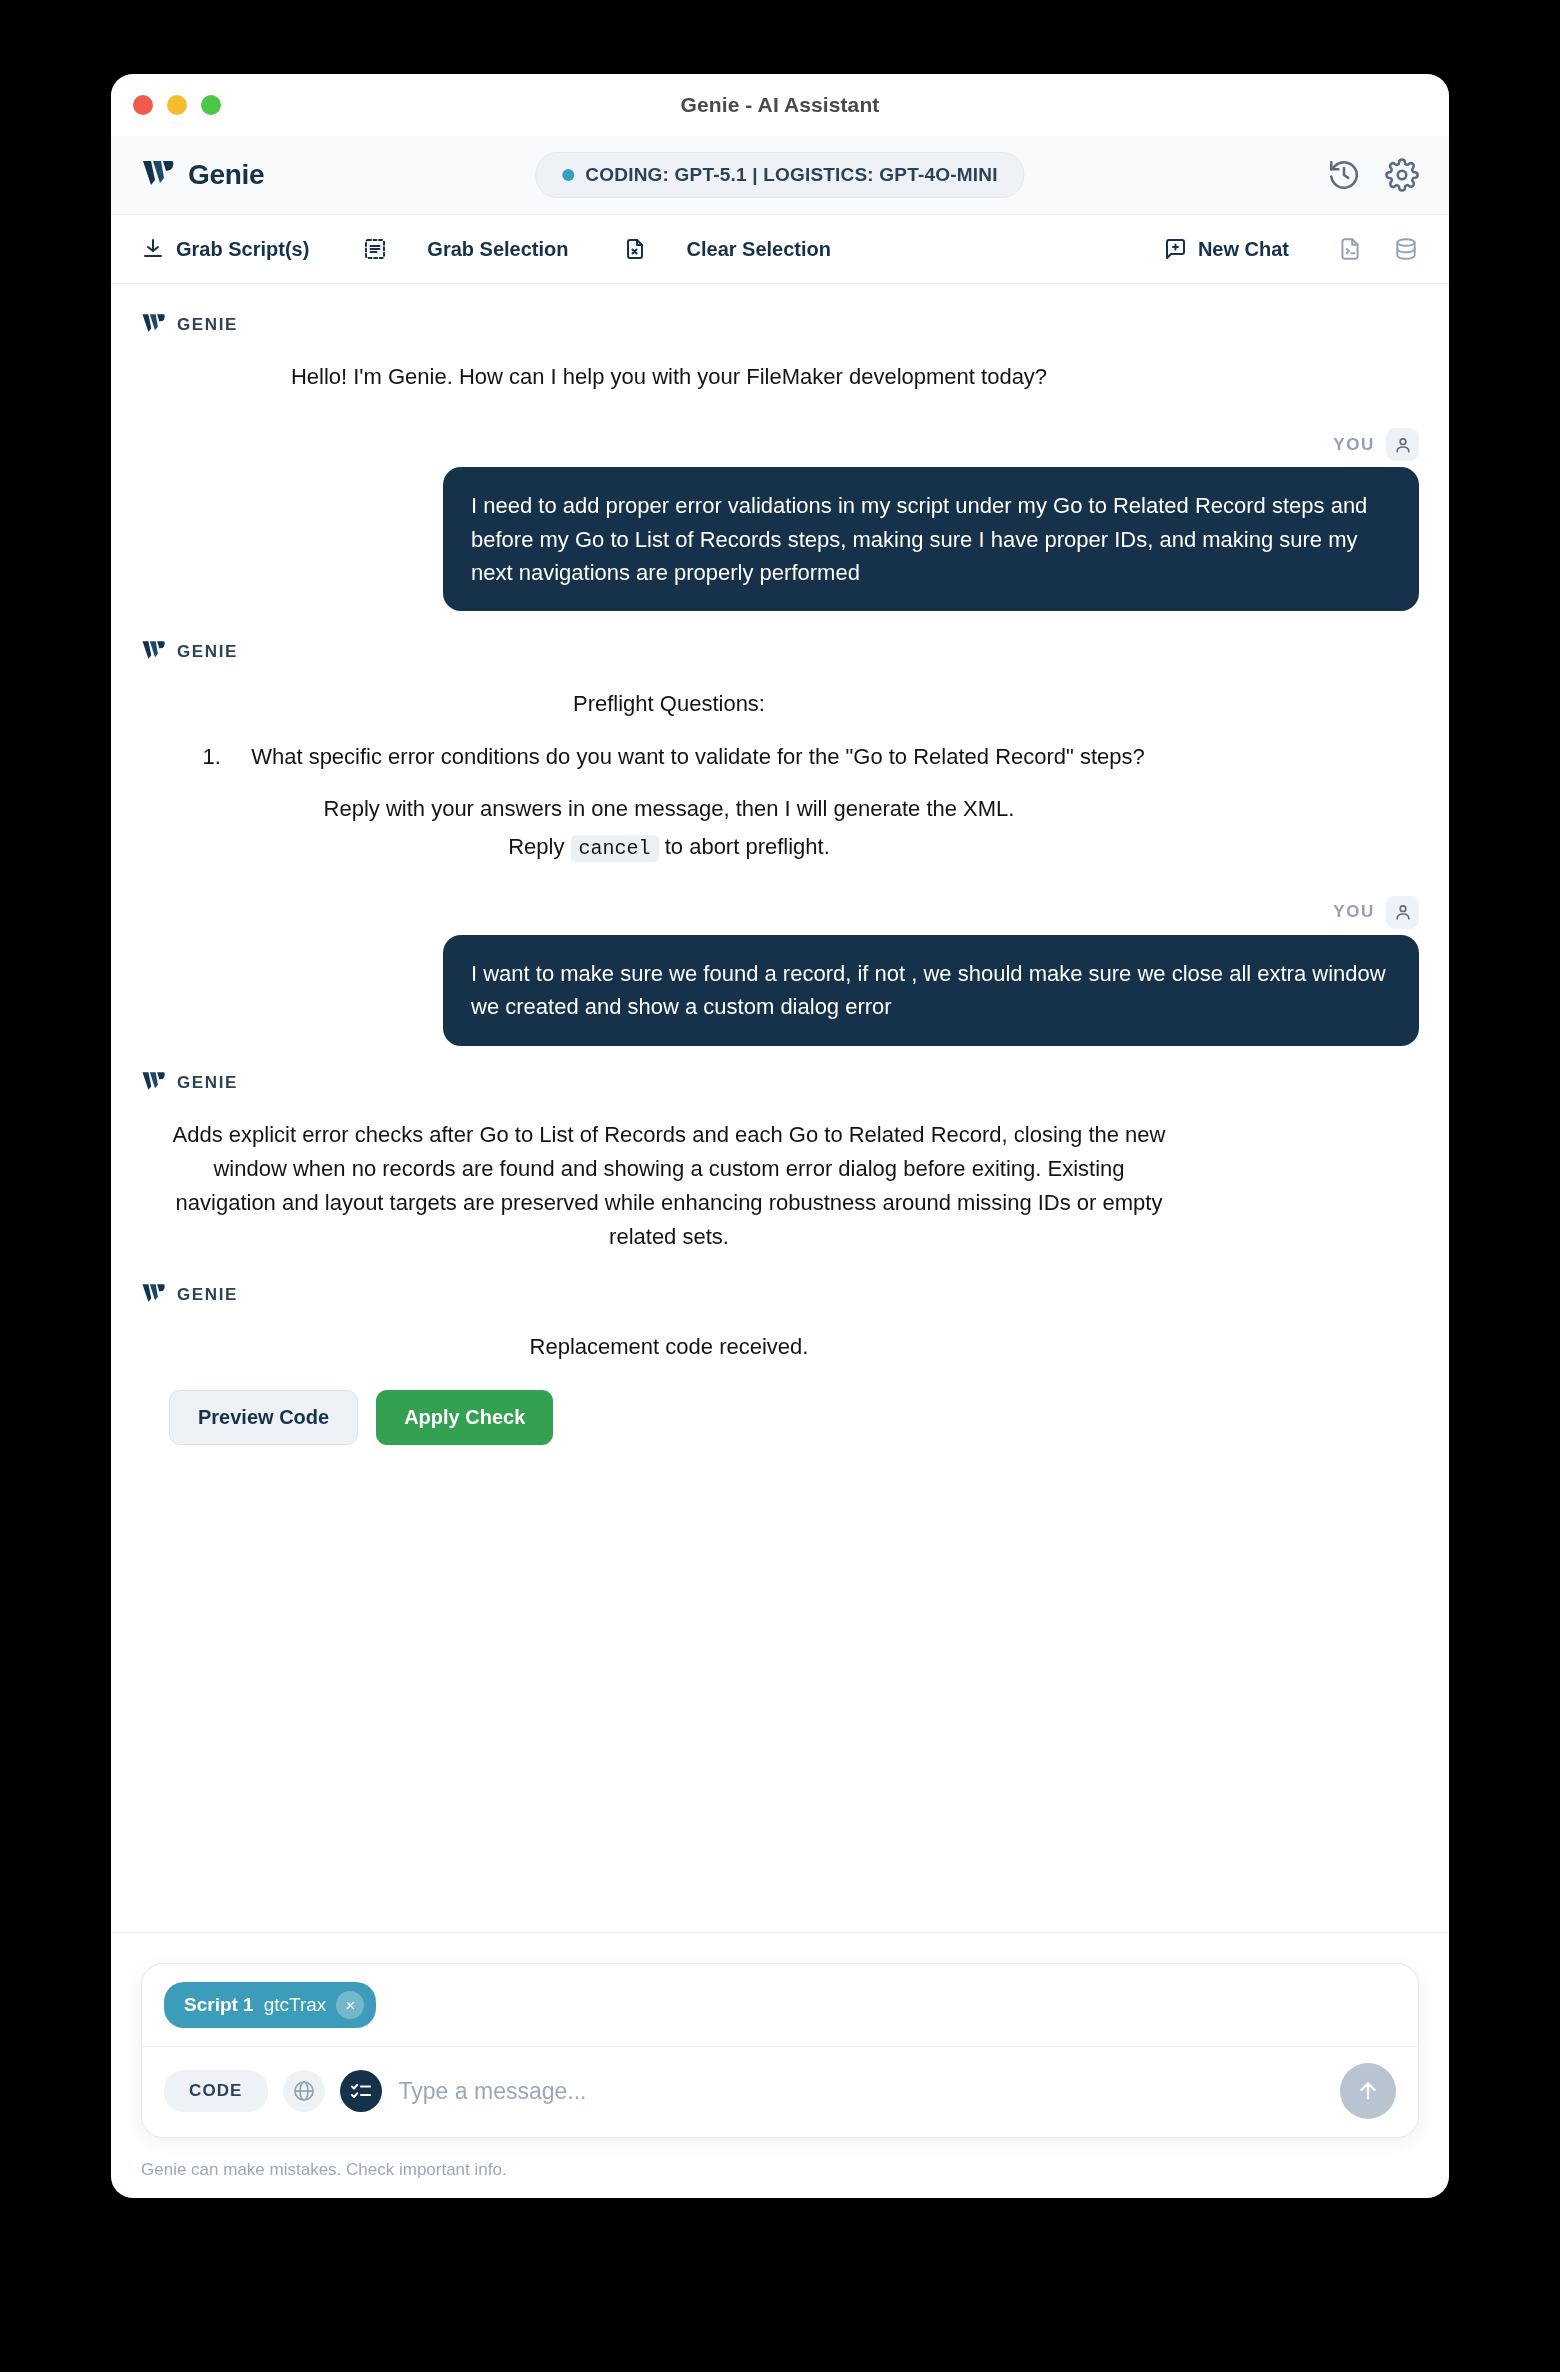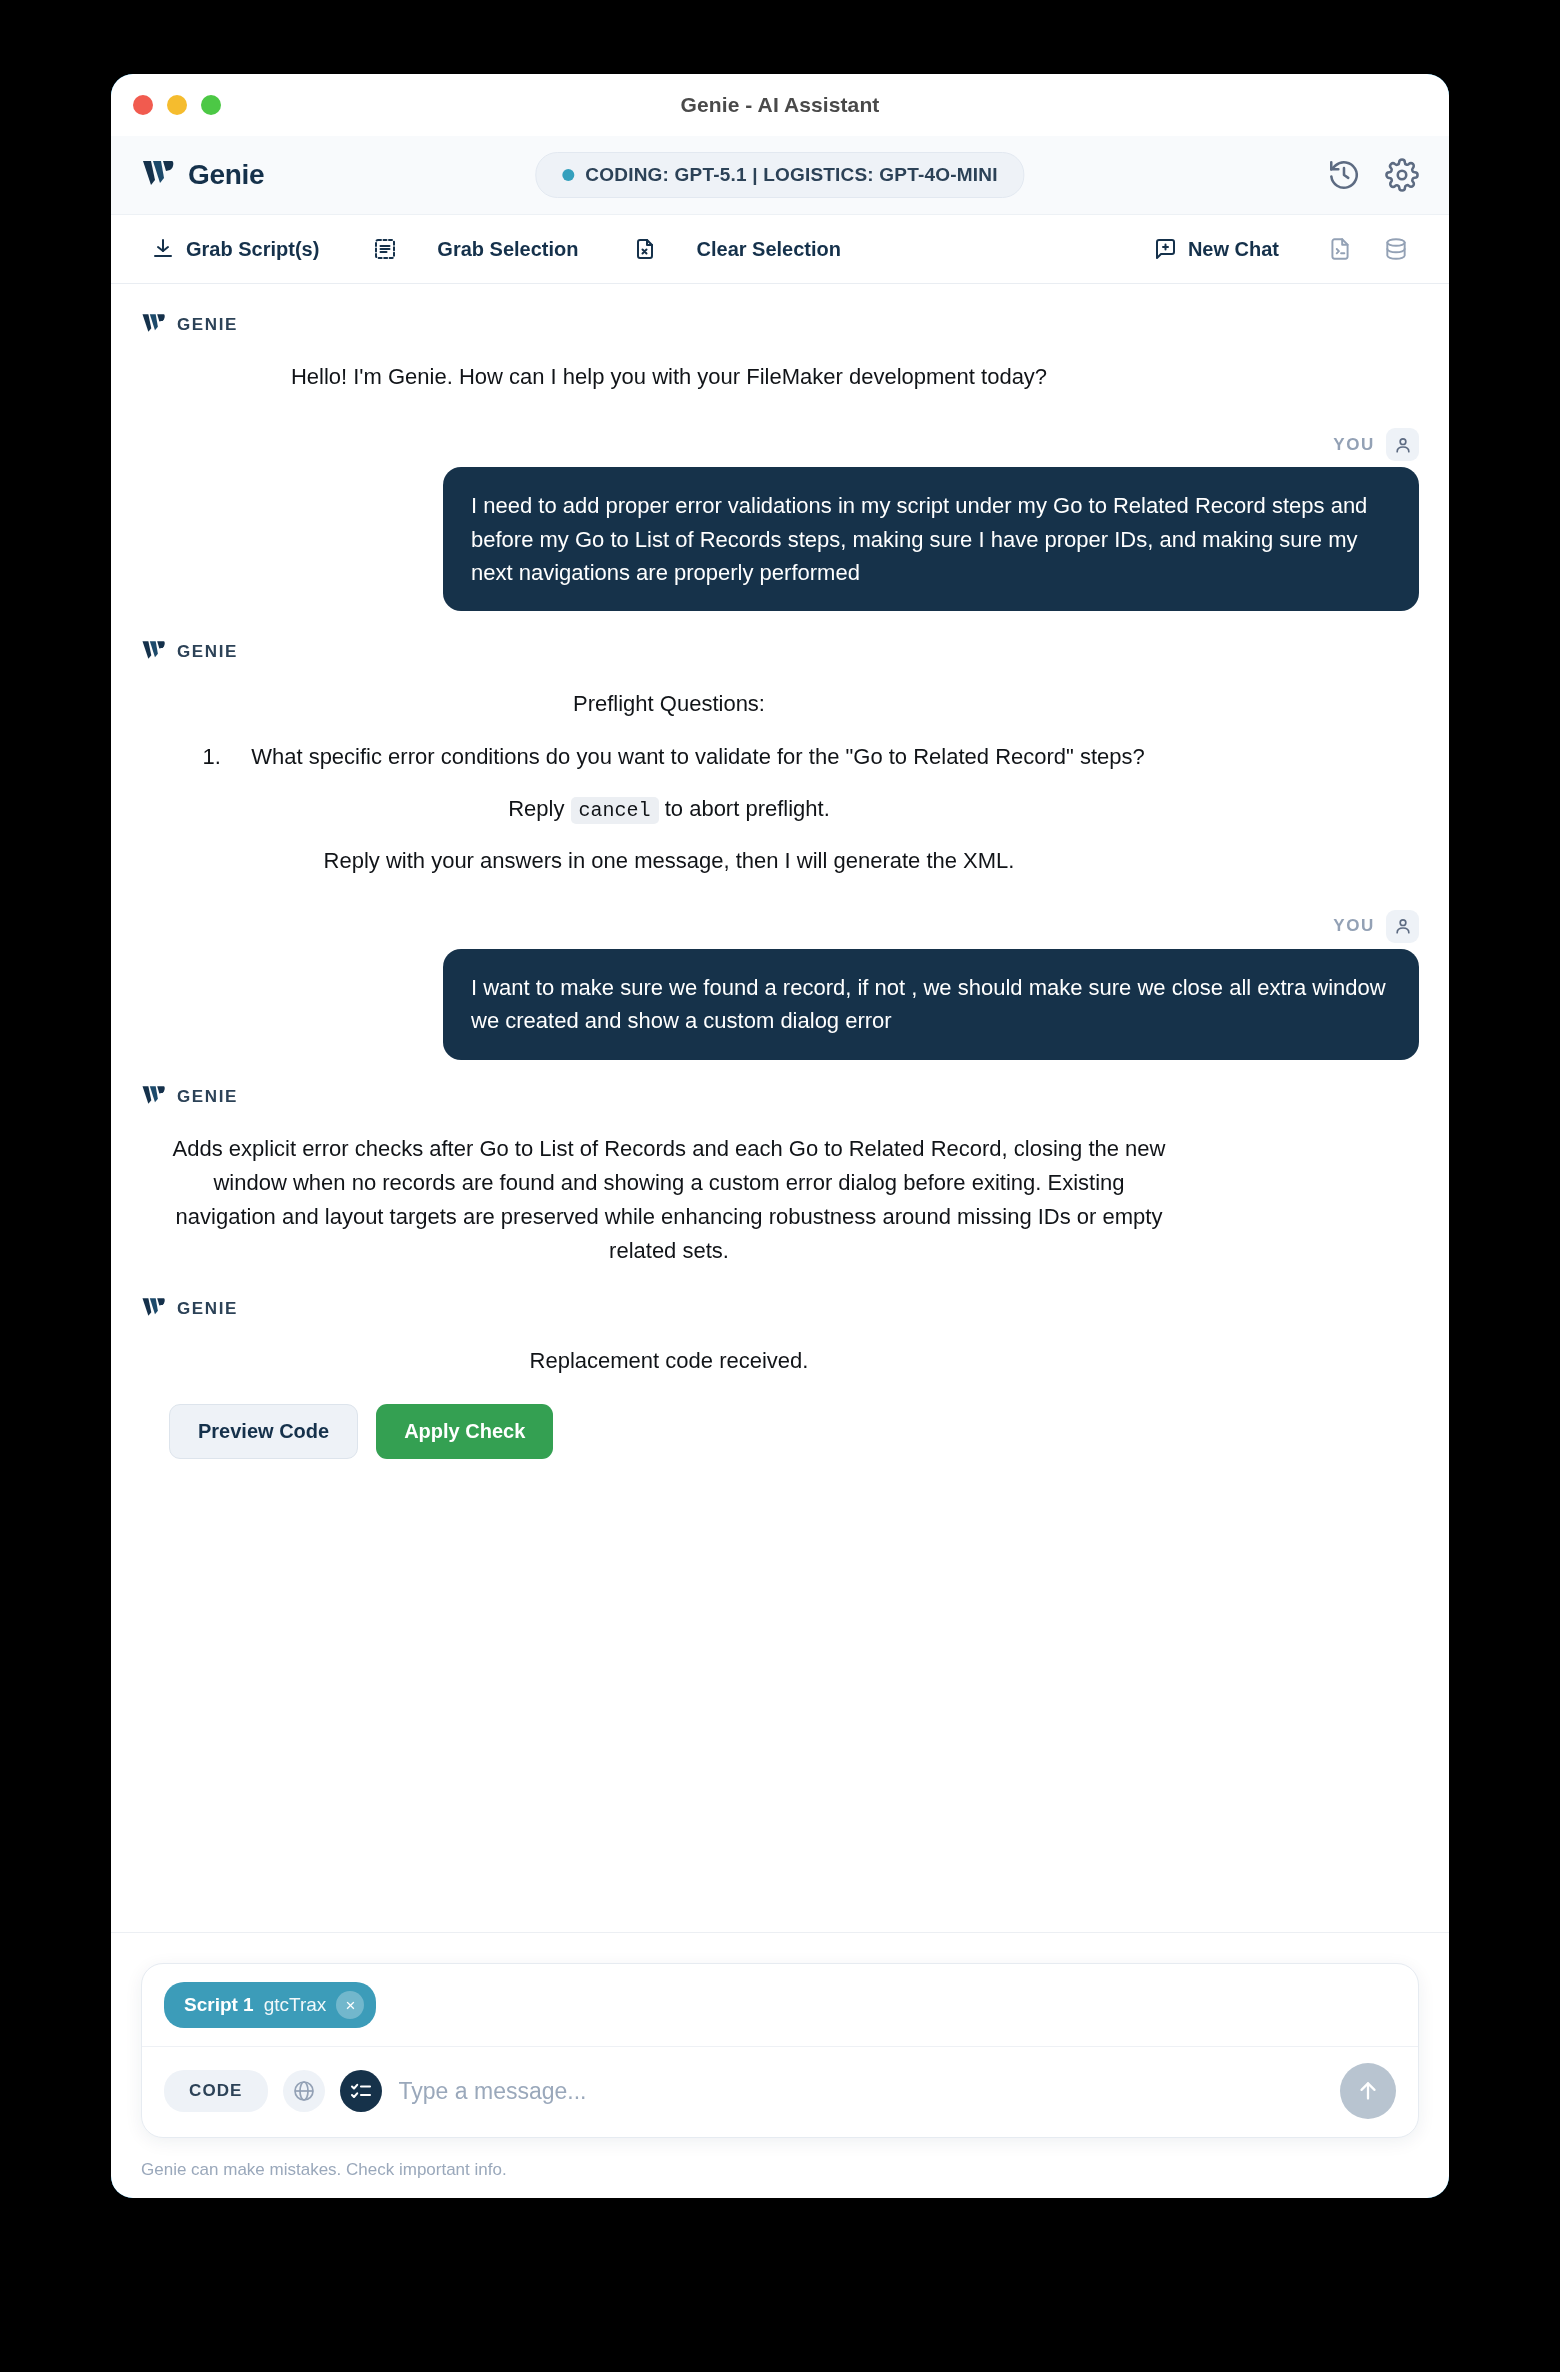--- a/index.html
+++ b/index.html
@@ -116,21 +116,21 @@
   .hicon { color: #5d6b82; display: flex; }
 
   
   .toolbar {
     flex: 0 0 68px;
     height: 68px;
     background: #ffffff;
     border-bottom: 1px solid #e9edf2;
     display: flex;
     align-items: center;
-    padding: 0 30px;
+    padding: 0 20px;
     gap: 0;
   }
   .tb-btn {
     display: flex;
     align-items: center;
     gap: 11px;
     color: #15314b;
     font-size: 20px;
     font-weight: bold;
     padding: 6px 10px;
@@ -495,22 +495,22 @@
             <path d="M22 3 L31 3 C33 3 33 10 29 12 L25 13 L22 3 Z" fill="#15314b"></path>
           </svg>
         </span>
         <span class="sender-label">GENIE</span>
       </div>
       <div class="genie-text">
         <p>Preflight Questions:</p>
         <ol>
           <li>What specific error conditions do you want to validate for the "Go to Related Record" steps?</li>
         </ol>
+        <p style="margin-bottom:4px">Reply with your answers in one message, then I will generate the XML.</p>
         <p><span>Reply</span> <code class="inline">cancel</code> <span>to abort preflight.</span></p>
-        <p style="margin-bottom:4px">Reply with your answers in one message, then I will generate the XML.</p>
       </div>
     </div>
 
     <div class="msg" style="margin-top:32px">
       <div class="sender-row right">
         <span class="sender-label you">YOU</span>
         <span class="avatar-box">
           <svg width="20" height="20" viewBox="0 0 24 24" fill="none" stroke="currentColor" stroke-width="2" stroke-linecap="round" stroke-linejoin="round">
             <circle cx="12" cy="8" r="3.4"></circle>
             <path d="M5 20c0-3.6 3.1-5.6 7-5.6s7 2 7 5.6"></path>

